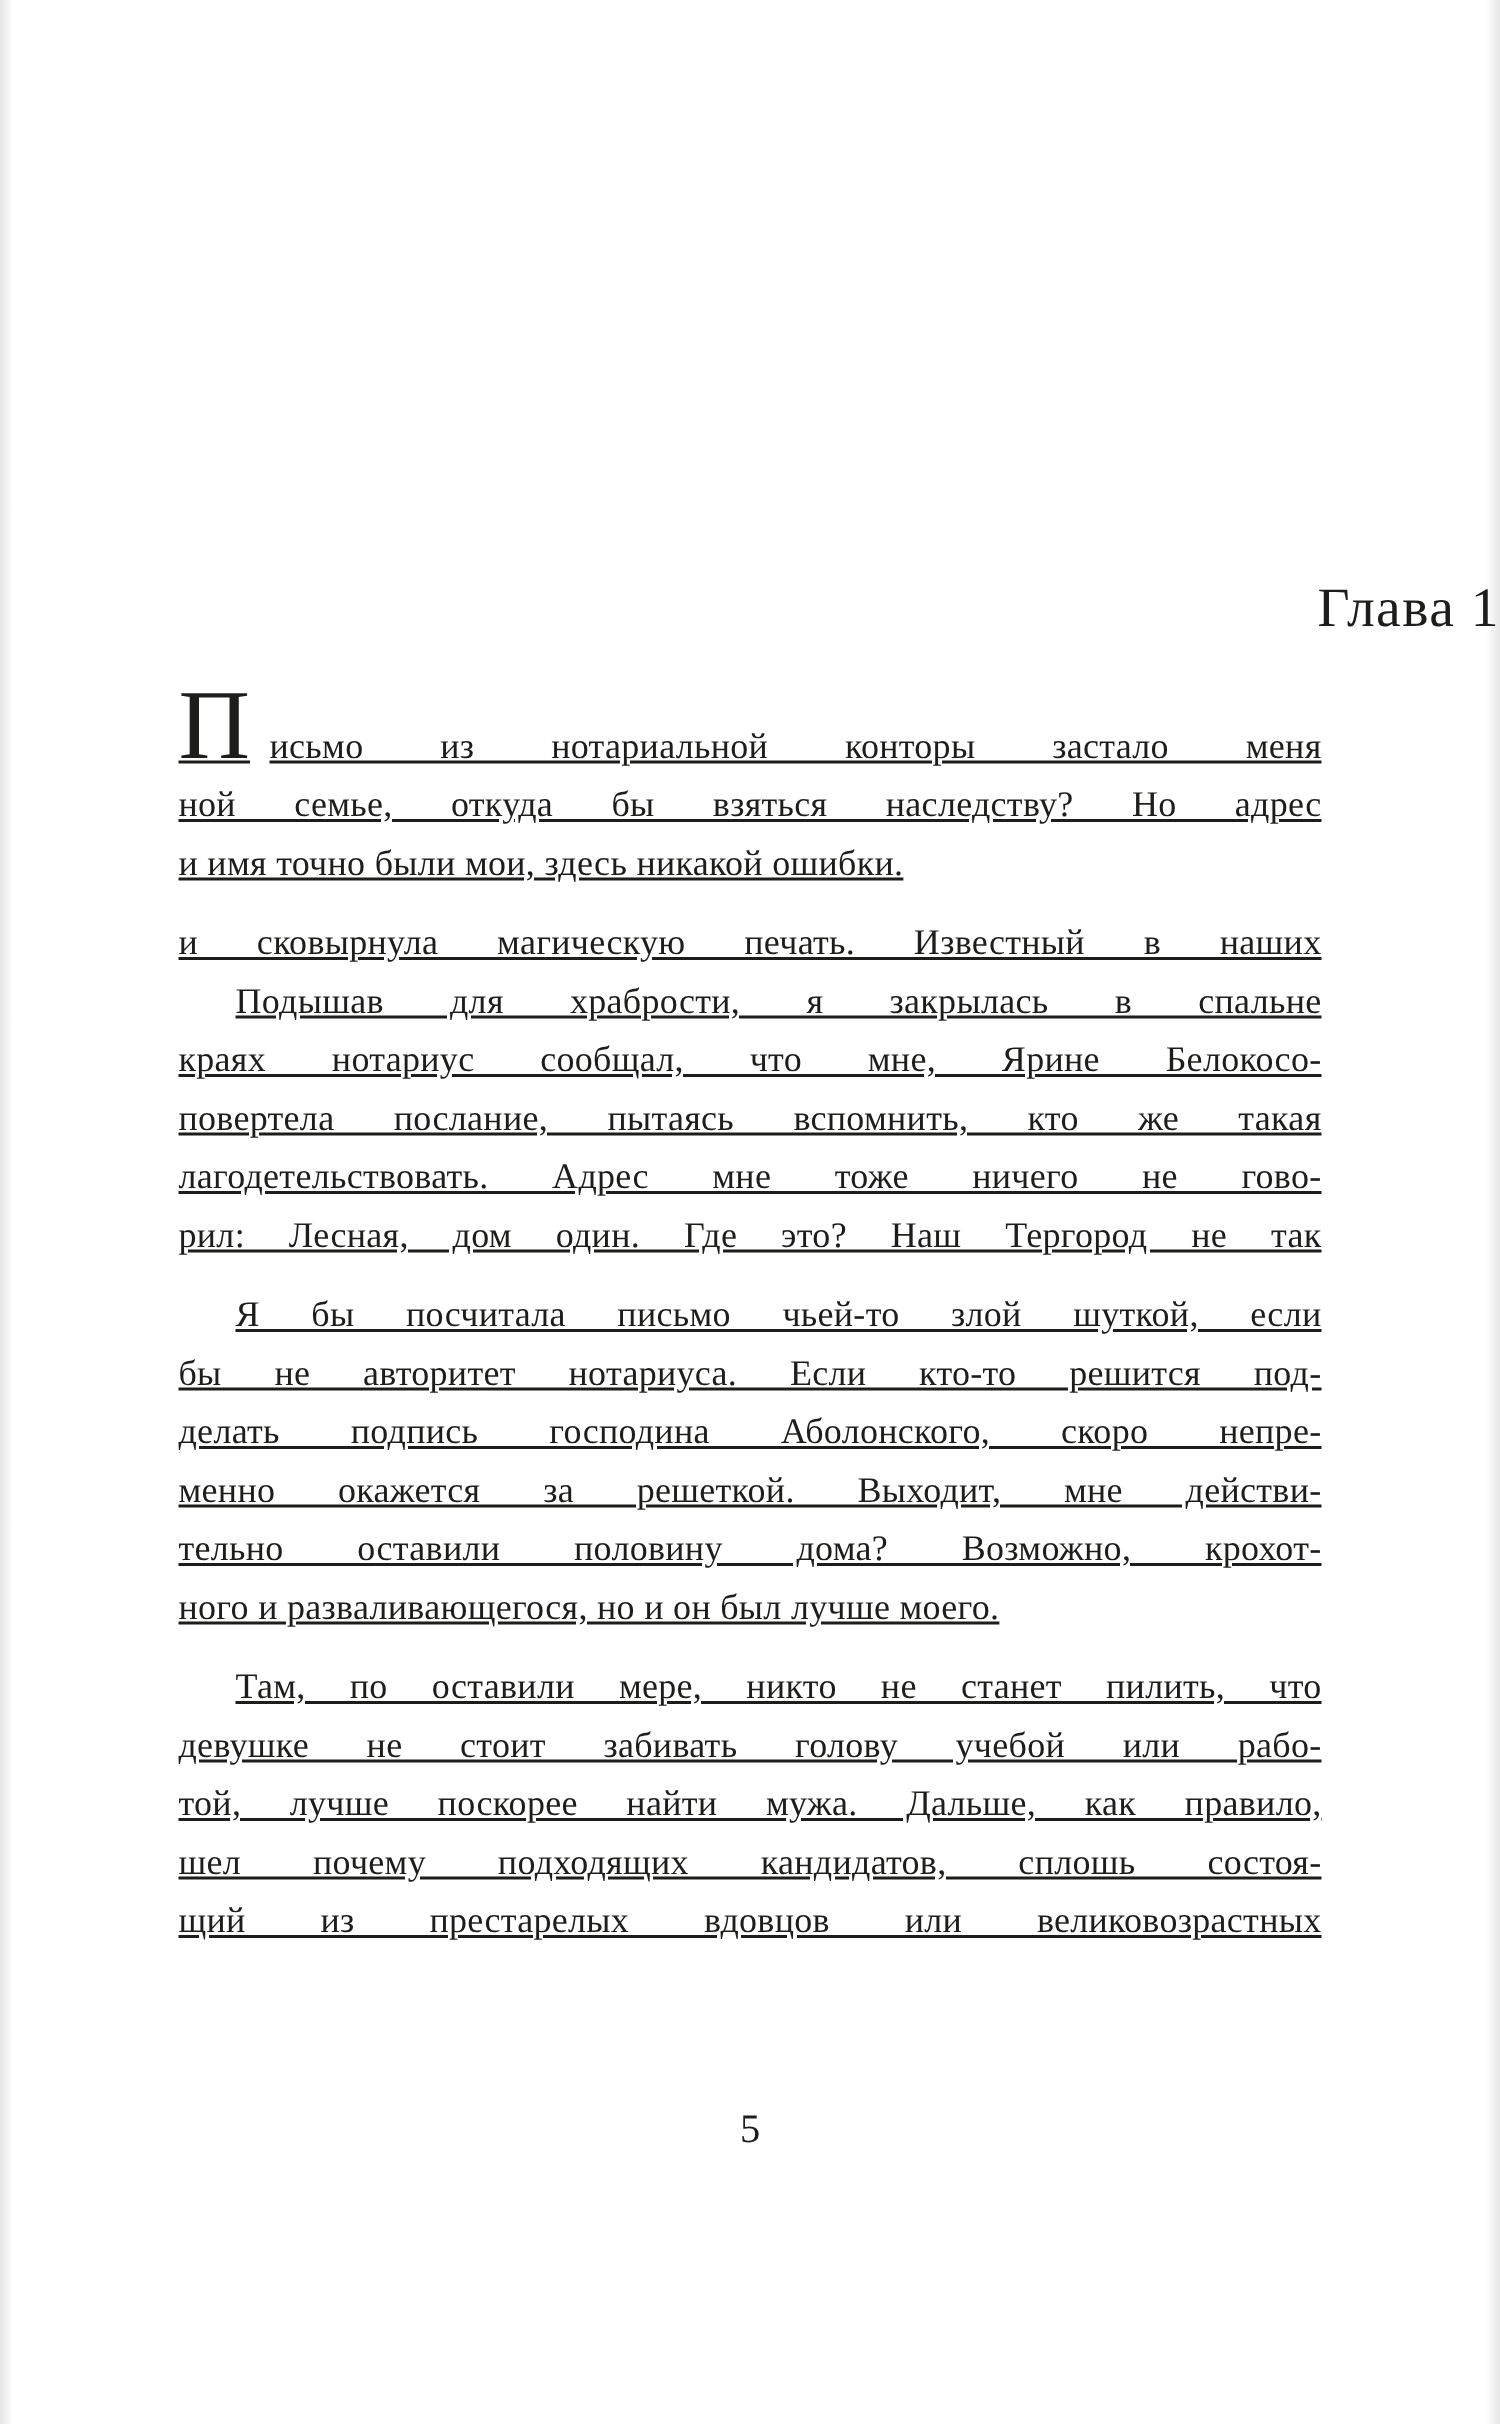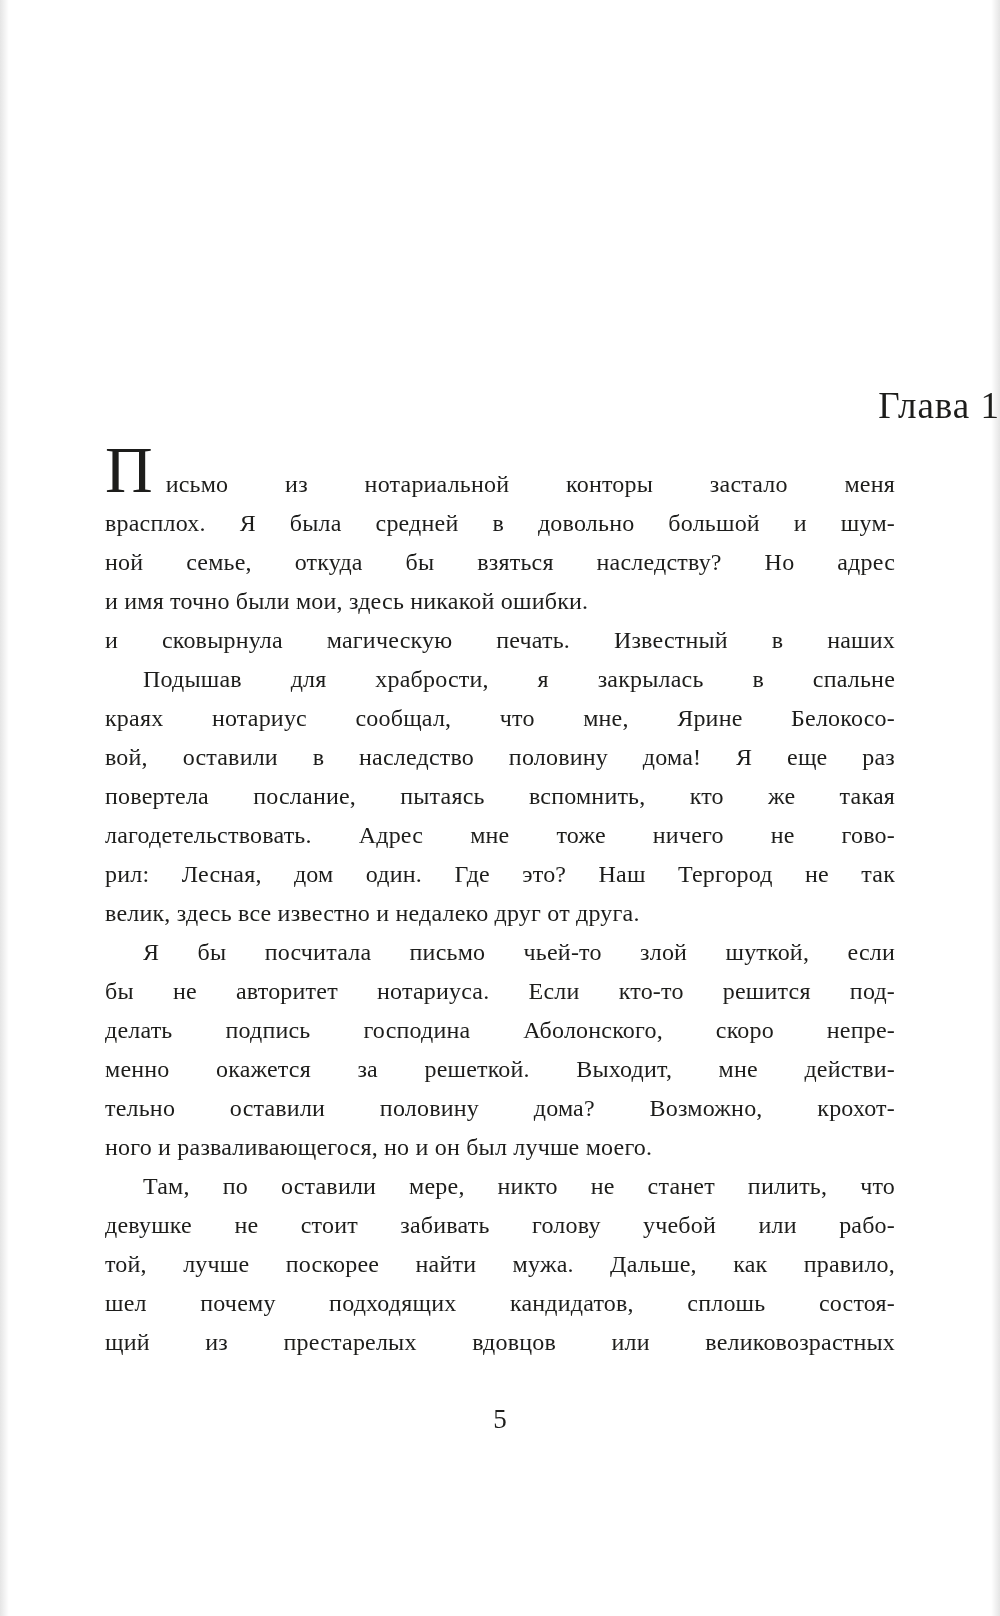--- a/index.html
+++ b/index.html
@@ -30,21 +30,21 @@
 
   .body-text {
     position: absolute;
     top: 465px;
     left: 105px;
     width: 790px;
     font-size: 24px;
     line-height: 39px;
     letter-spacing: 0.2px;
   }
-  .para { margin: 0; }
+  .para { margin: 14px; text-decoration: underline; }
   .line { display: block; text-align: justify; white-space: normal; }
   .line.justify { text-align-last: justify; }
   .line.lastline { text-align-last: auto; }
   .line.indent { padding-left: 38px; }
 
   .dropcap {
     display: inline;
     font-size: 66px;
     line-height: 0;
     margin-right: 13px;
@@ -63,34 +63,31 @@
 
 <div class="edge edge-left"></div>
 <div class="edge edge-right"></div>
 
 <h1 class="chapter-title">Глава 1</h1>
 
 <div class="body-text">
 
   <p class="para">
     <span class="line justify"><span class="dropcap">П</span><span>исьмо из нотариальной конторы застало меня</span></span>
-    <span class="line justify">врасплох. Я была средней в довольно большой и шум-</span>
     <span class="line justify">ной семье, откуда бы взяться наследству? Но адрес</span>
     <span class="line lastline">и имя точно были мои, здесь никакой ошибки.</span>
   </p>
 
   <p class="para">
     <span class="line justify">и сковырнула магическую печать. Известный в наших</span>
     <span class="line justify indent">Подышав для храбрости, я закрылась в спальне</span>
     <span class="line justify">краях нотариус сообщал, что мне, Ярине Белокосо-</span>
-    <span class="line justify">вой, оставили в наследство половину дома! Я еще раз</span>
     <span class="line justify">повертела послание, пытаясь вспомнить, кто же такая</span>
     <span class="line justify">лагодетельствовать. Адрес мне тоже ничего не гово-</span>
     <span class="line justify">рил: Лесная, дом один. Где это? Наш Тергород не так</span>
-    <span class="line lastline">велик, здесь все известно и недалеко друг от друга.</span>
   </p>
 
   <p class="para">
     <span class="line justify indent">Я бы посчитала письмо чьей-то злой шуткой, если</span>
     <span class="line justify">бы не авторитет нотариуса. Если кто-то решится под-</span>
     <span class="line justify">делать подпись господина Аболонского, скоро непре-</span>
     <span class="line justify">менно окажется за решеткой. Выходит, мне действи-</span>
     <span class="line justify">тельно оставили половину дома? Возможно, крохот-</span>
     <span class="line lastline">ного и разваливающегося, но и он был лучше моего.</span>
   </p>

